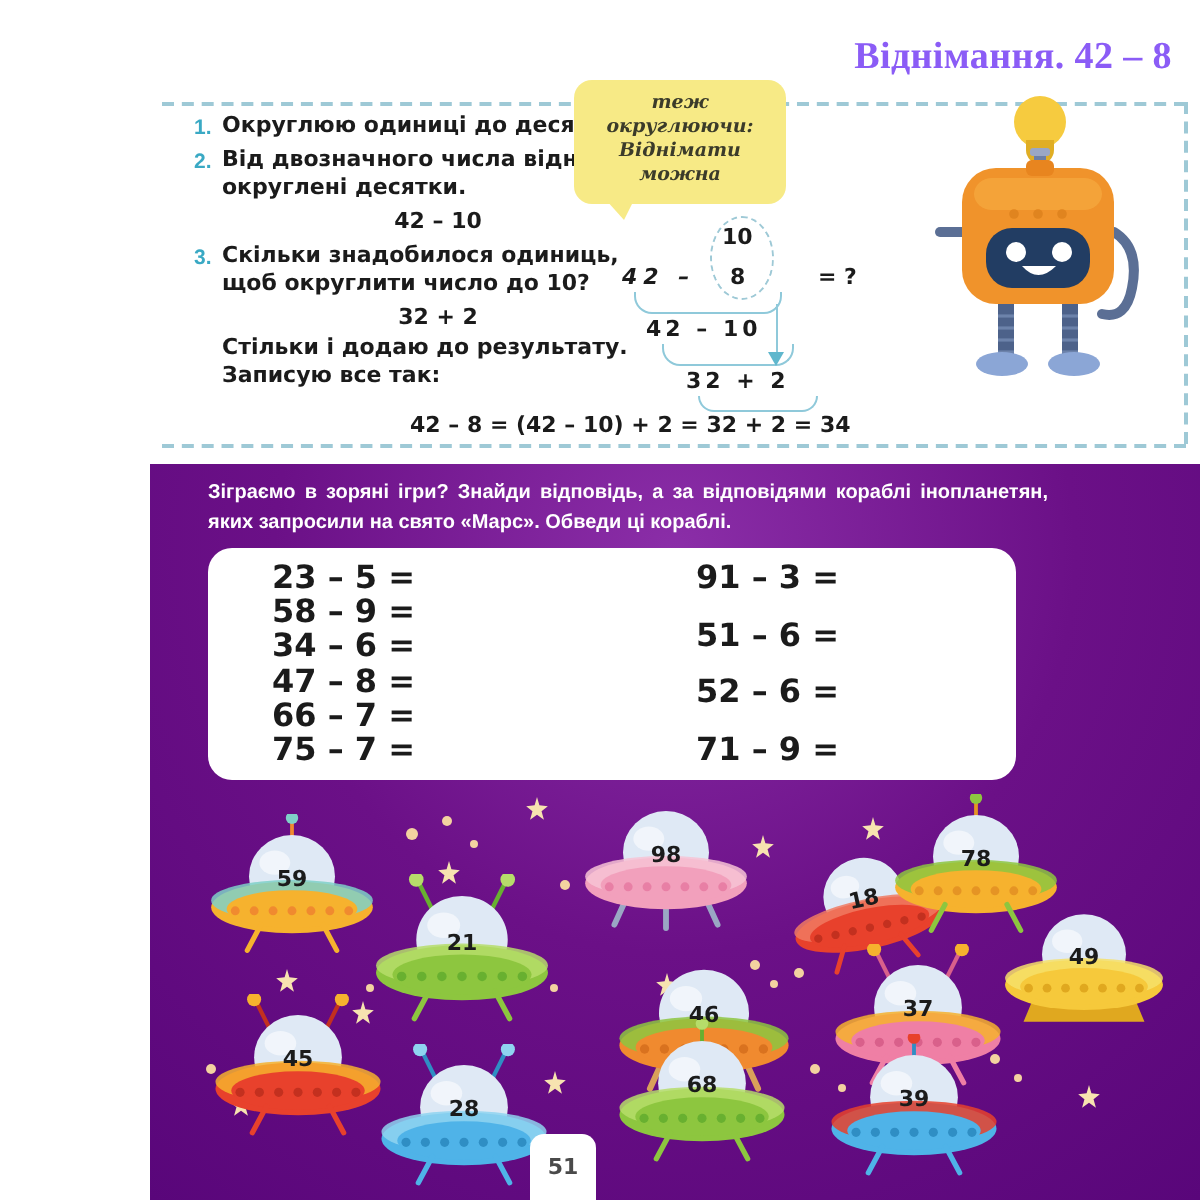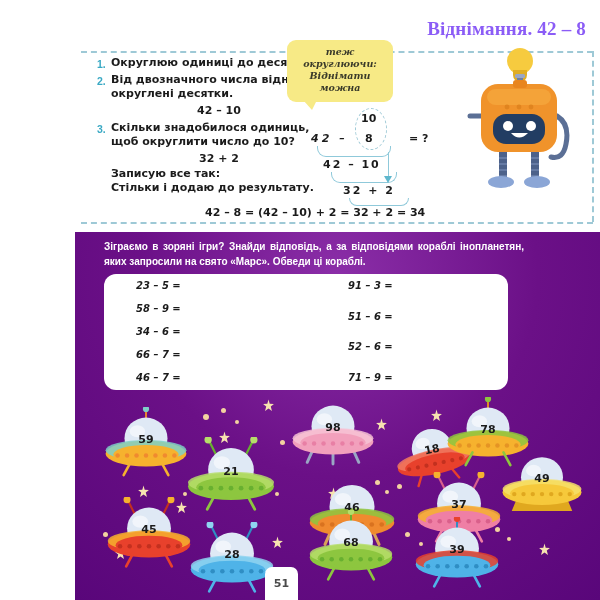--- a/index.html
+++ b/index.html
@@ -250,26 +250,25 @@
   .eq-col {
     flex: 1;
     display: flex;
     flex-direction: column;
     justify-content: space-between;
     padding-left: 32px;
     box-sizing: border-box;
   }
   .eq-col.right { padding-left: 52px; }
   .eq-item {
-    font-size: 10px;
+    font-size: 16px;
     font-weight: bold;
     color: #1b1b1b;
     font-family: "DejaVu Sans", sans-serif;
     line-height: 1;
-    font-style: italic;
   }
 
   
   .ufos { position: absolute; inset: 0; }
   .ufo { position: absolute; }
   .ufo-num {
     position: absolute;
     width: 100%;
     text-align: center;
     font-size: 11px;
@@ -329,22 +328,22 @@
           <div class="step-eq">42 – 10</div>
         </div>
       </div>
 
       <div class="step">
         <div class="step-num">3.</div>
         <div class="step-body">
           <div class="step-text">Скільки знадобилося одиниць,</div>
           <div class="step-text">щоб округлити число до 10?</div>
           <div class="step-eq">32 + 2</div>
+          <div class="step-text">Стільки і додаю до результату.</div>
           <div class="step-text">Записую все так:</div>
-          <div class="step-text">Стільки і додаю до результату.</div>
         </div>
       </div>
 
     </div>
 
     <div class="final-eq">42 – 8 = (42 – 10) + 2 = 32 + 2 = 34</div>
 
     <div class="bubble">
       <div class="bubble-line">теж округлюючи:</div>
       <div class="bubble-line">Віднімати можна</div>
@@ -417,22 +416,23 @@
   <div class="purple">
     <div class="purple-grad"></div>
 
     <div class="task-text">Зіграємо в зоряні ігри? Знайди відповідь, а за відповідями кораблі інопланетян, яких запросили на свято «Марс». Обведи ці кораблі.</div>
 
     <div class="eq-box">
       <div class="eq-col">
         <div class="eq-item">23 – 5 =</div>
         <div class="eq-item">58 – 9 =</div>
         <div class="eq-item">34 – 6 =</div>
+        <div class="eq-item">47 – 8 =</div>
         <div class="eq-item">66 – 7 =</div>
-        <div class="eq-item">46 – 7 =</div>
+        <div class="eq-item">75 – 7 =</div>
       </div>
       <div class="eq-col right">
         <div class="eq-item">91 – 3 =</div>
         <div class="eq-item">51 – 6 =</div>
         <div class="eq-item">52 – 6 =</div>
         <div class="eq-item">71 – 9 =</div>
       </div>
     </div>
 
     <div class="ufos" id="ufo-layer">

